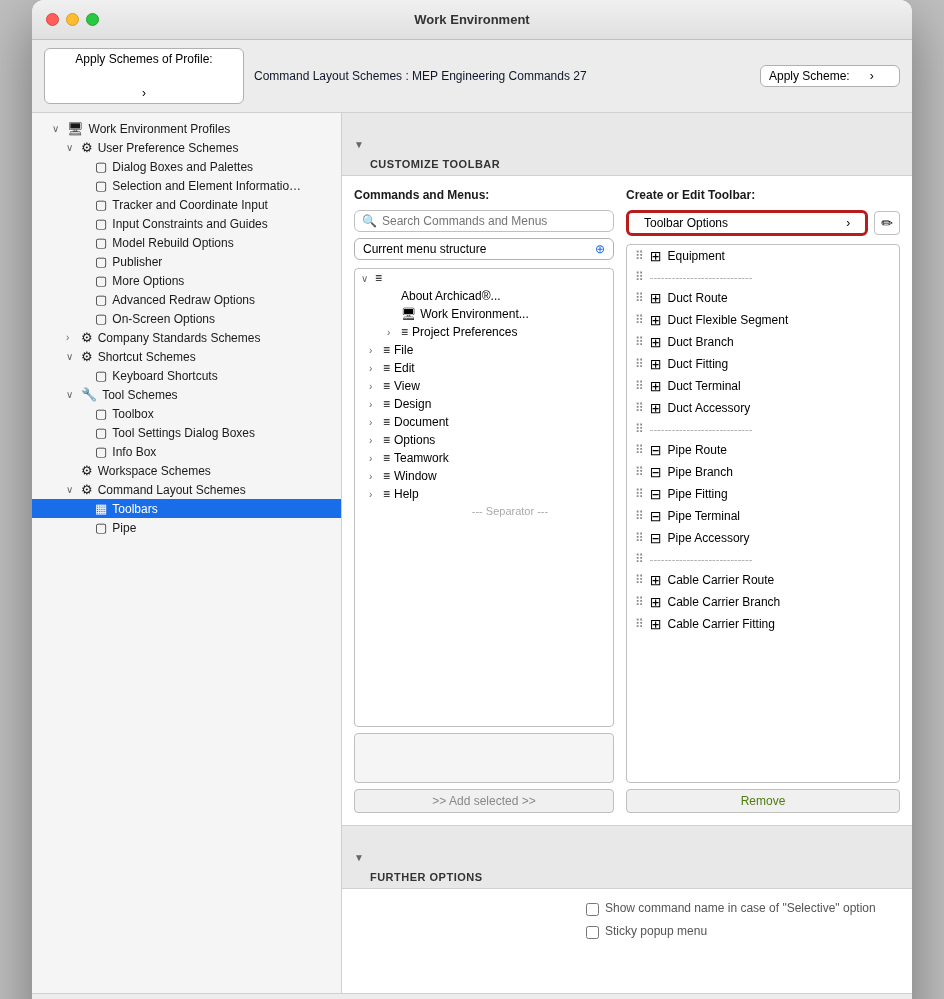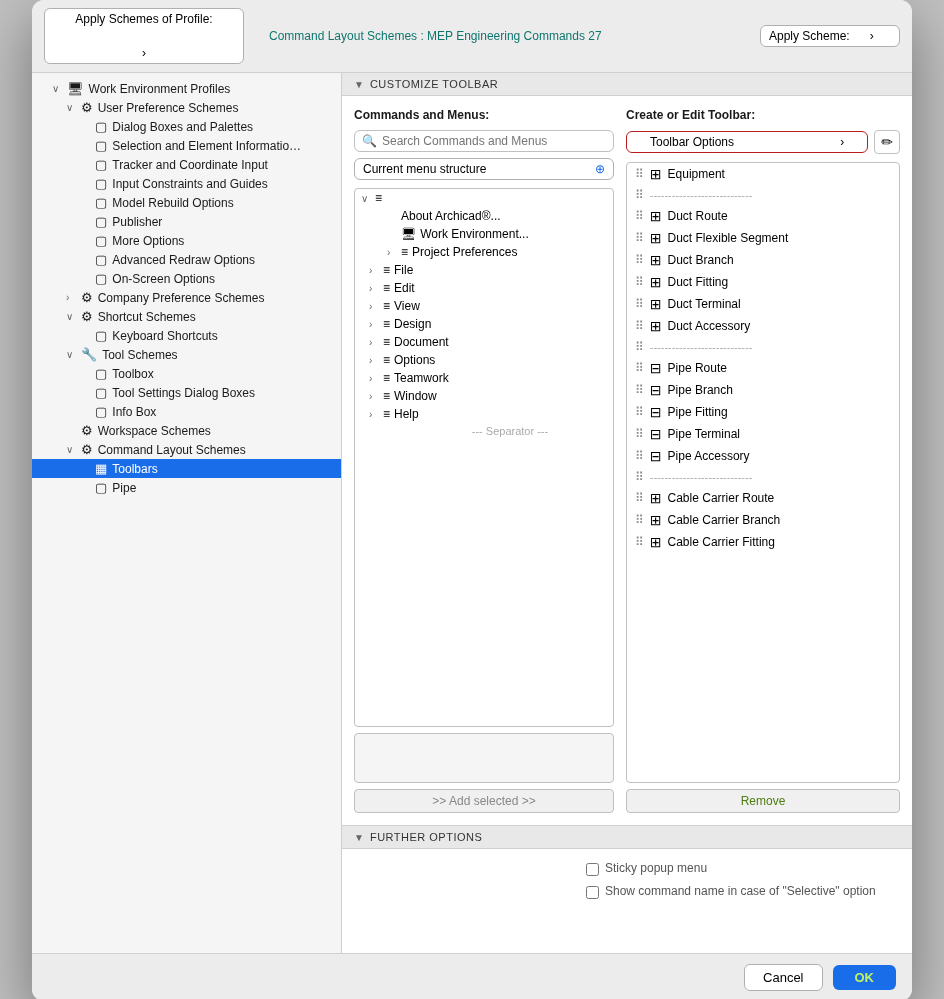--- a/index.html
+++ b/index.html
@@ -68,22 +68,21 @@
       padding: 3px 8px;
       font-size: 12px;
       cursor: pointer;
       gap: 20px;
       min-width: 200px;
       flex-direction: column;
     }
     .breadcrumb-info {
       flex: 1;
       font-size: 12px;
-      color: #0f766e;
-      margin-left: 15px;
+      color: #0f172a;
     }
     .apply-scheme-btn {
       display: flex;
       align-items: center;
       background: white;
       border: 1px solid #b0b0b0;
       border-radius: 6px;
       padding: 3px 8px;
       font-size: 12px;
       cursor: pointer;
@@ -144,24 +143,25 @@
       display: flex;
       align-items: center;
       gap: 6px;
     }
     .section-header .arrow {
       color: #666;
       font-size: 10px;
     }
     .section-header-label {
       font-size: 11px;
-      font-weight: 400;
+      font-weight: 700;
       letter-spacing: 0.5px;
       color: #333;
       text-transform: uppercase;
+      margin-top: 40px;
     }
     .customize-area {
       display: flex;
       gap: 0;
       padding: 12px;
       flex: 1;
     }
     .commands-column {
       width: 260px;
       margin-right: 12px;
@@ -280,24 +280,24 @@
       font-size: 14px;
     }
     .toolbar-options-row {
       display: flex;
       align-items: center;
       margin-bottom: 8px;
       gap: 6px;
     }
     .toolbar-options-dropdown {
       flex: 1;
-      border: 1px solid #b91c1c;
+      border: 3px solid #b91c1c;
       border-radius: 6px;
       background: white;
-      padding: 3px 23px;
+      padding: 3px 15px;
       font-size: 12px;
       display: flex;
       align-items: center;
       justify-content: space-between;
       cursor: pointer;
     }
     .edit-icon-btn {
       border: 1px solid #c0c0c0;
       border-radius: 4px;
       background: white;
@@ -394,20 +394,28 @@
     .scrollbar-spacer { height: 20px; }
     ::-webkit-scrollbar { width: 8px; }
     ::-webkit-scrollbar-track { background: #f0f0f0; }
     ::-webkit-scrollbar-thumb { background: #c0c0c0; border-radius: 4px; }
   </style>
 </head>
 <body>
 
 <div class="window">
 
+  <div class="title-bar">
+    <div class="traffic-lights">
+      <div class="traffic-light tl-close"></div>
+      <div class="traffic-light tl-min"></div>
+      <div class="traffic-light tl-max"></div>
+    </div>
+    <span class="title-text">Work Environment</span>
+  </div>
 
   <div class="main-content">
 
     <div class="top-bar">
       <div class="apply-schemes-btn">
         <span>Apply Schemes of Profile:</span>
         <span>›</span>
       </div>
       <div class="breadcrumb-info">Command Layout Schemes : MEP Engineering Commands 27</div>
       <div class="apply-scheme-btn">
@@ -473,21 +481,21 @@
         </div>
         <div class="sidebar-item indent-3">
           <span class="chevron" style="width:12px;display:inline-block;"></span>
           <span class="icon">▢</span>
           <span>On-Screen Options</span>
         </div>
 
         <div class="sidebar-item indent-2">
           <span class="chevron">›</span>
           <span class="icon">⚙</span>
-          <span>Company Preference Schemes</span>
+          <span>Company Standards Schemes</span>
         </div>
 
         <div class="sidebar-item indent-2">
           <span class="chevron">∨</span>
           <span class="icon">⚙</span>
           <span>Shortcut Schemes</span>
         </div>
         <div class="sidebar-item indent-3">
           <span class="chevron" style="width:12px;display:inline-block;"></span>
           <span class="icon">▢</span>
@@ -740,25 +748,25 @@
         <div class="further-section">
           <div class="section-header">
             <span class="arrow">▼</span>
             <span class="section-header-label">FURTHER OPTIONS</span>
           </div>
           <div class="further-content">
             <div class="further-left"></div>
             <div class="further-right">
               <div class="checkbox-row">
                 <input type="checkbox" style="">
-                <span>Sticky popup menu</span>
+                <span>Show command name in case of "Selective" option</span>
               </div>
               <div class="checkbox-row">
                 <input type="checkbox" style="">
-                <span>Show command name in case of "Selective" option</span>
+                <span>Sticky popup menu</span>
               </div>
             </div>
           </div>
         </div>
       </div>
     </div>
 
     <div class="footer">
       <button class="cancel-btn">Cancel</button>
       <button class="ok-btn">OK</button>

